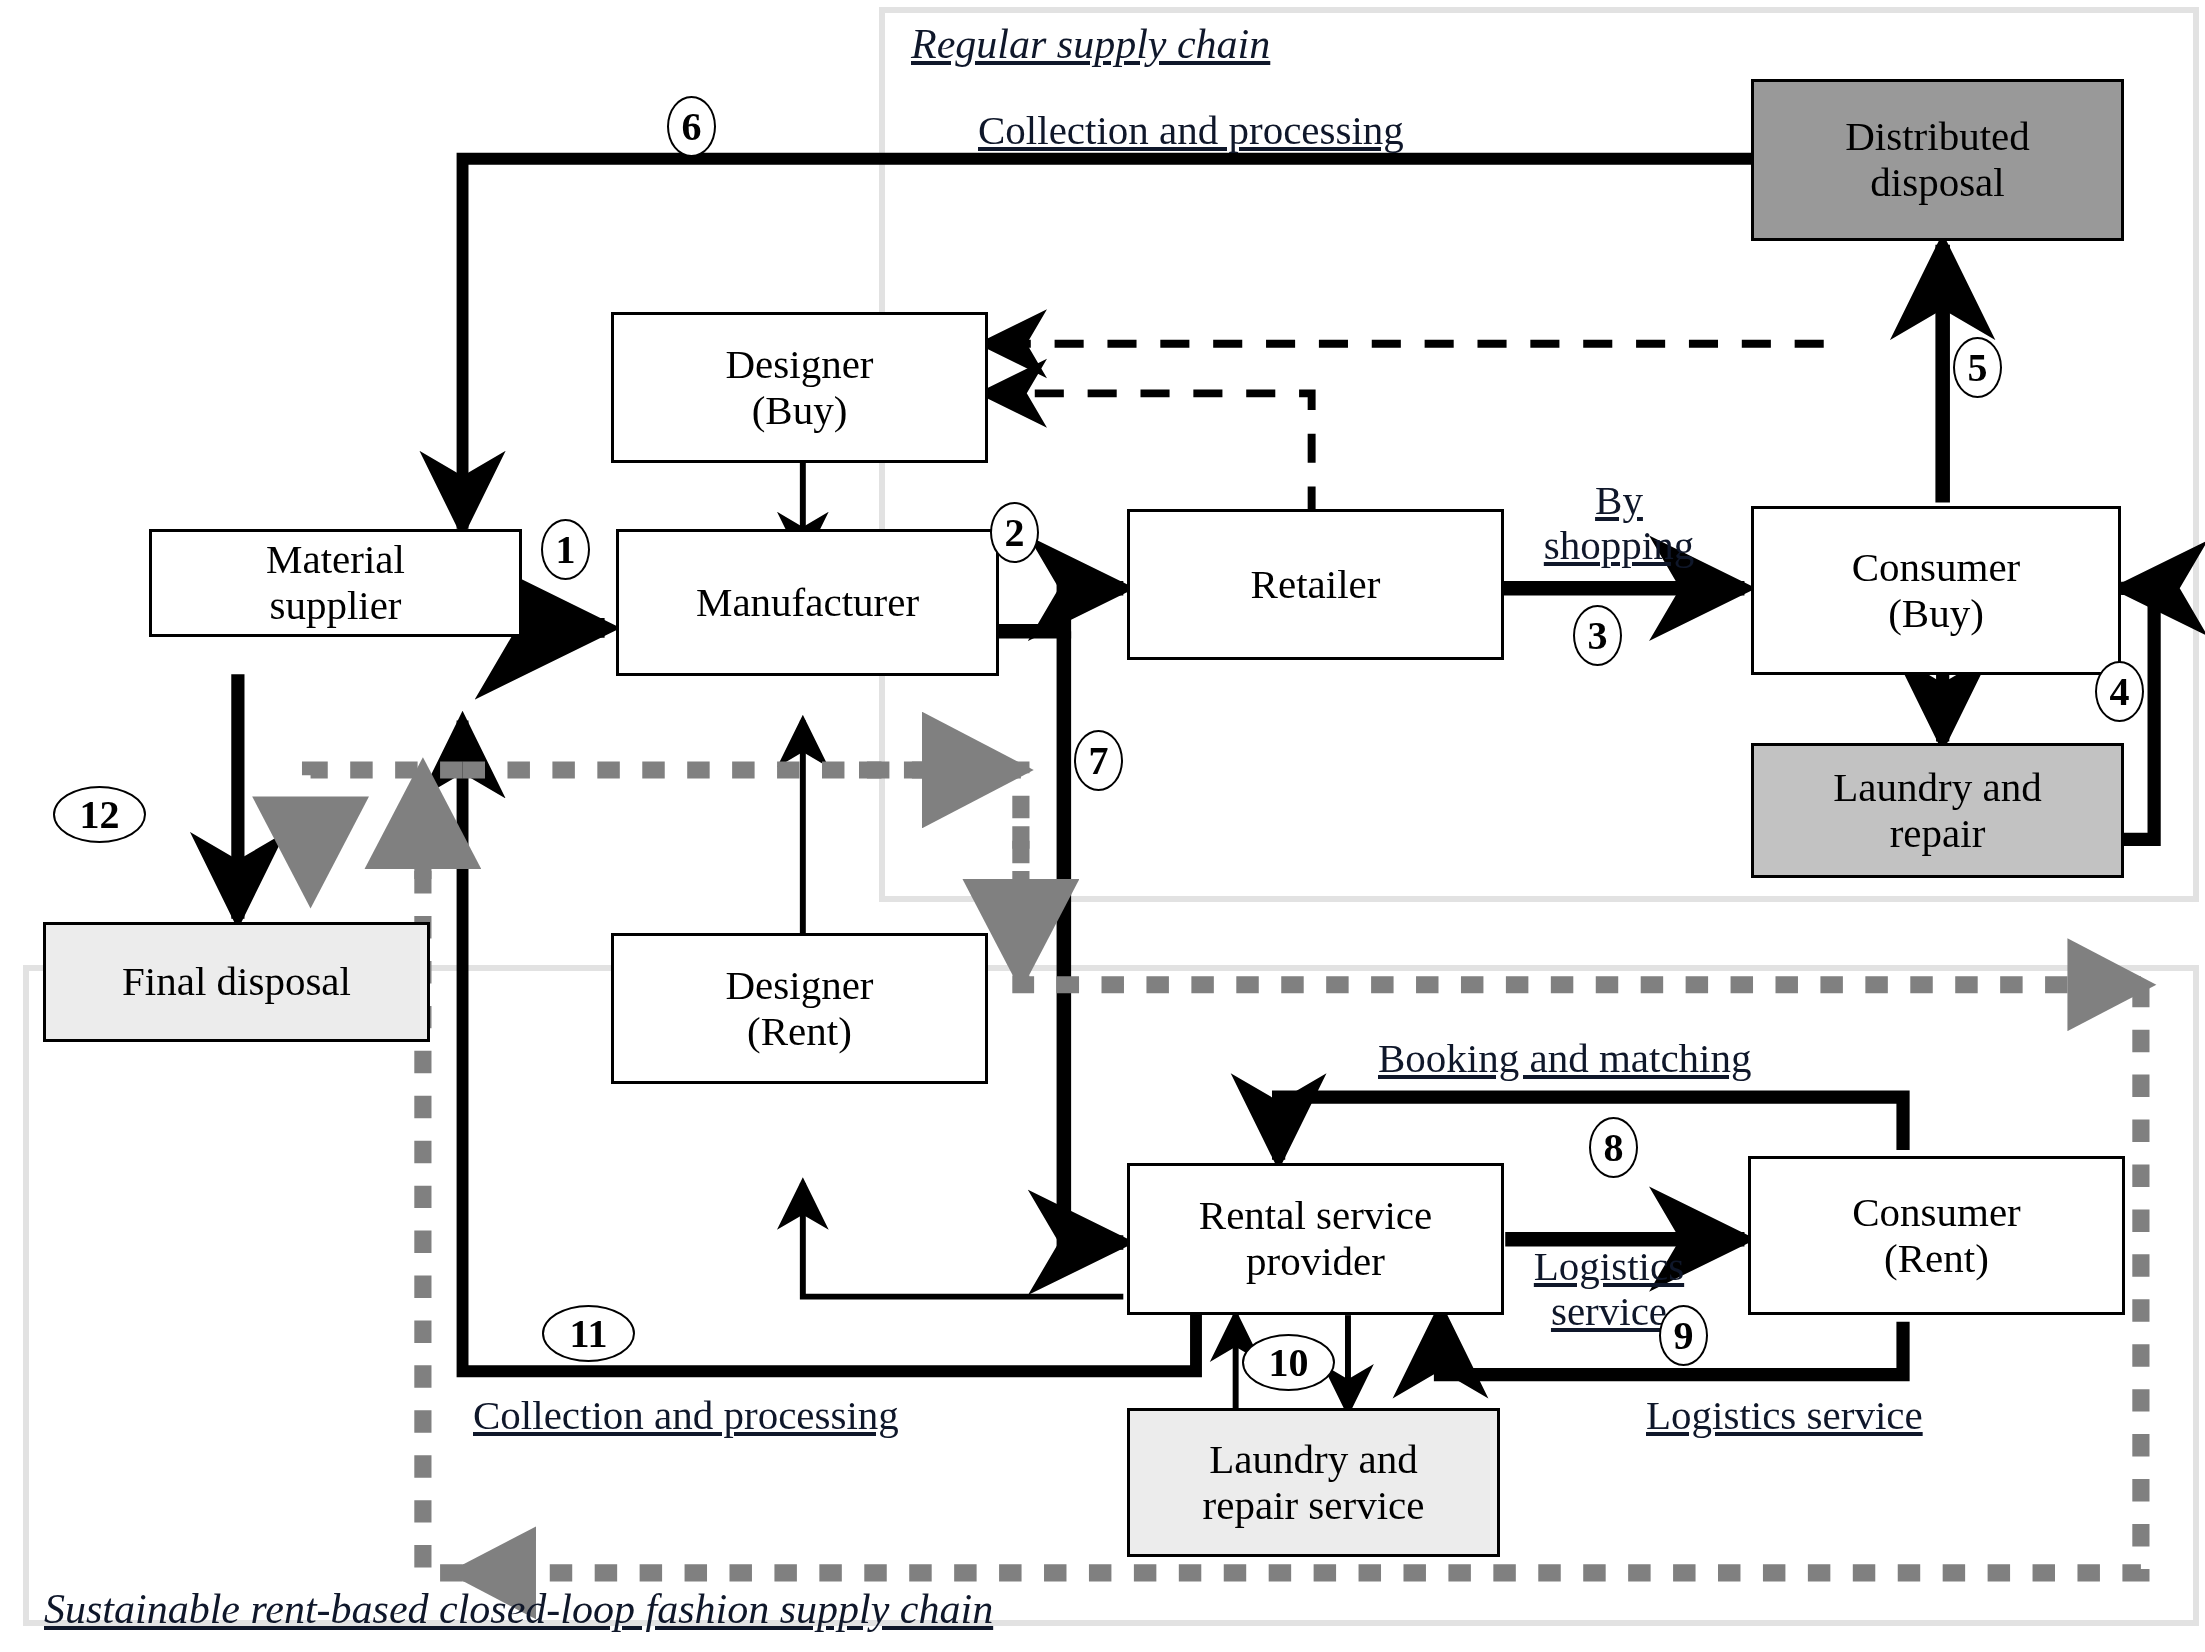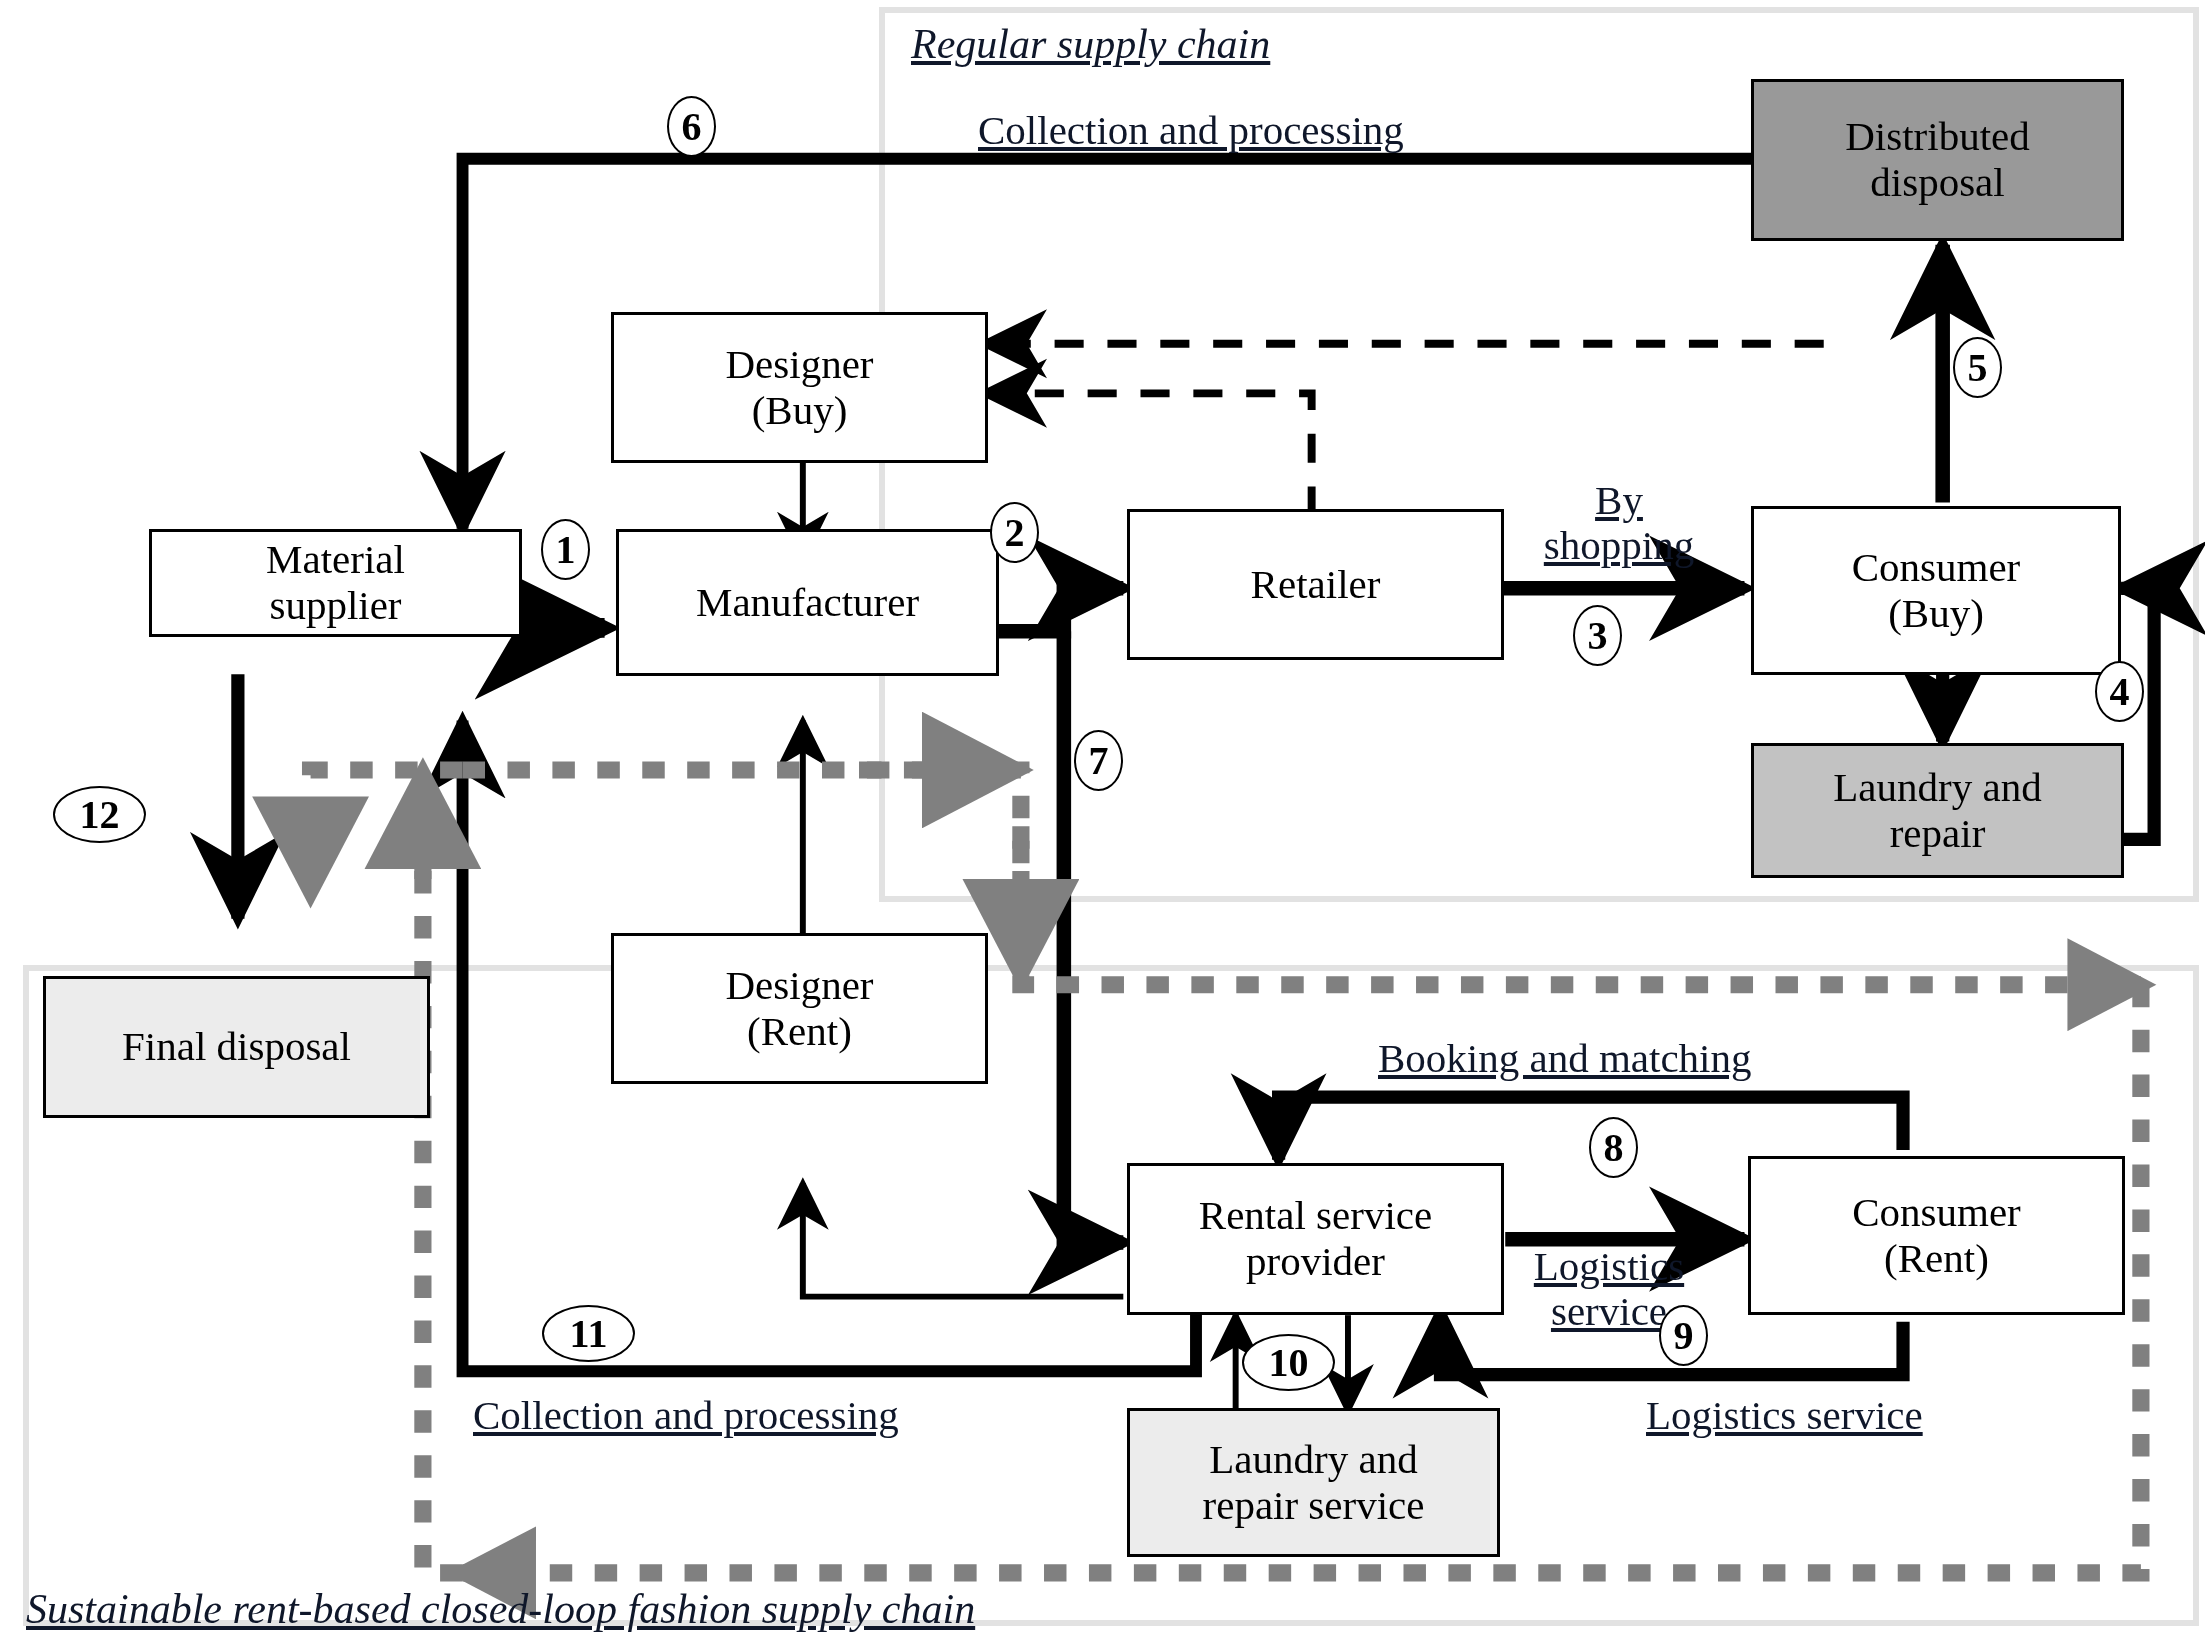--- a/index.html
+++ b/index.html
@@ -143,36 +143,36 @@
   <div class="node dark" style="left:1751px;top:79px;width:373px;height:162px;">
     <span style="white-space:pre-line">Distributed
 disposal</span>
   </div>
 
   <div class="node mid" style="left:1751px;top:743px;width:373px;height:135px;">
     <span style="white-space:pre-line">Laundry and
 repair</span>
   </div>
 
-  <div class="node light" style="left:43px;top:976px;width:387px;height:142px;">
+  <div class="node light" style="left:43px;top:922px;width:387px;height:120px;">
     <span style="white-space:pre-line">Final disposal</span>
   </div>
 
   <div class="node" style="left:1127px;top:1163px;width:377px;height:152px;">
     <span style="white-space:pre-line">Rental service
 provider</span>
   </div>
 
   <div class="node light" style="left:1127px;top:1408px;width:373px;height:149px;">
     <span style="white-space:pre-line">Laundry and
 repair service</span>
   </div>
 
   <div class="txt ital" style="left:911px;top:20px;">Regular supply chain</div>
-  <div class="txt ital" style="left:26px;top:1585px;">Sustainable rent-based closed-loop fashion supply chain</div>
+  <div class="txt ital" style="left:44px;top:1585px;">Sustainable rent-based closed-loop fashion supply chain</div>
 
   <div class="txt" style="left:978px;top:106px;">Collection and processing</div>
 
   <div class="txt" style="left:1510px;top:433px;width:218px;white-space:pre-line;line-height:1.1;">
     <span>By
 shopping</span>
   </div>
 
   <div class="txt" style="left:1378px;top:1034px;">Booking and matching</div>
 

